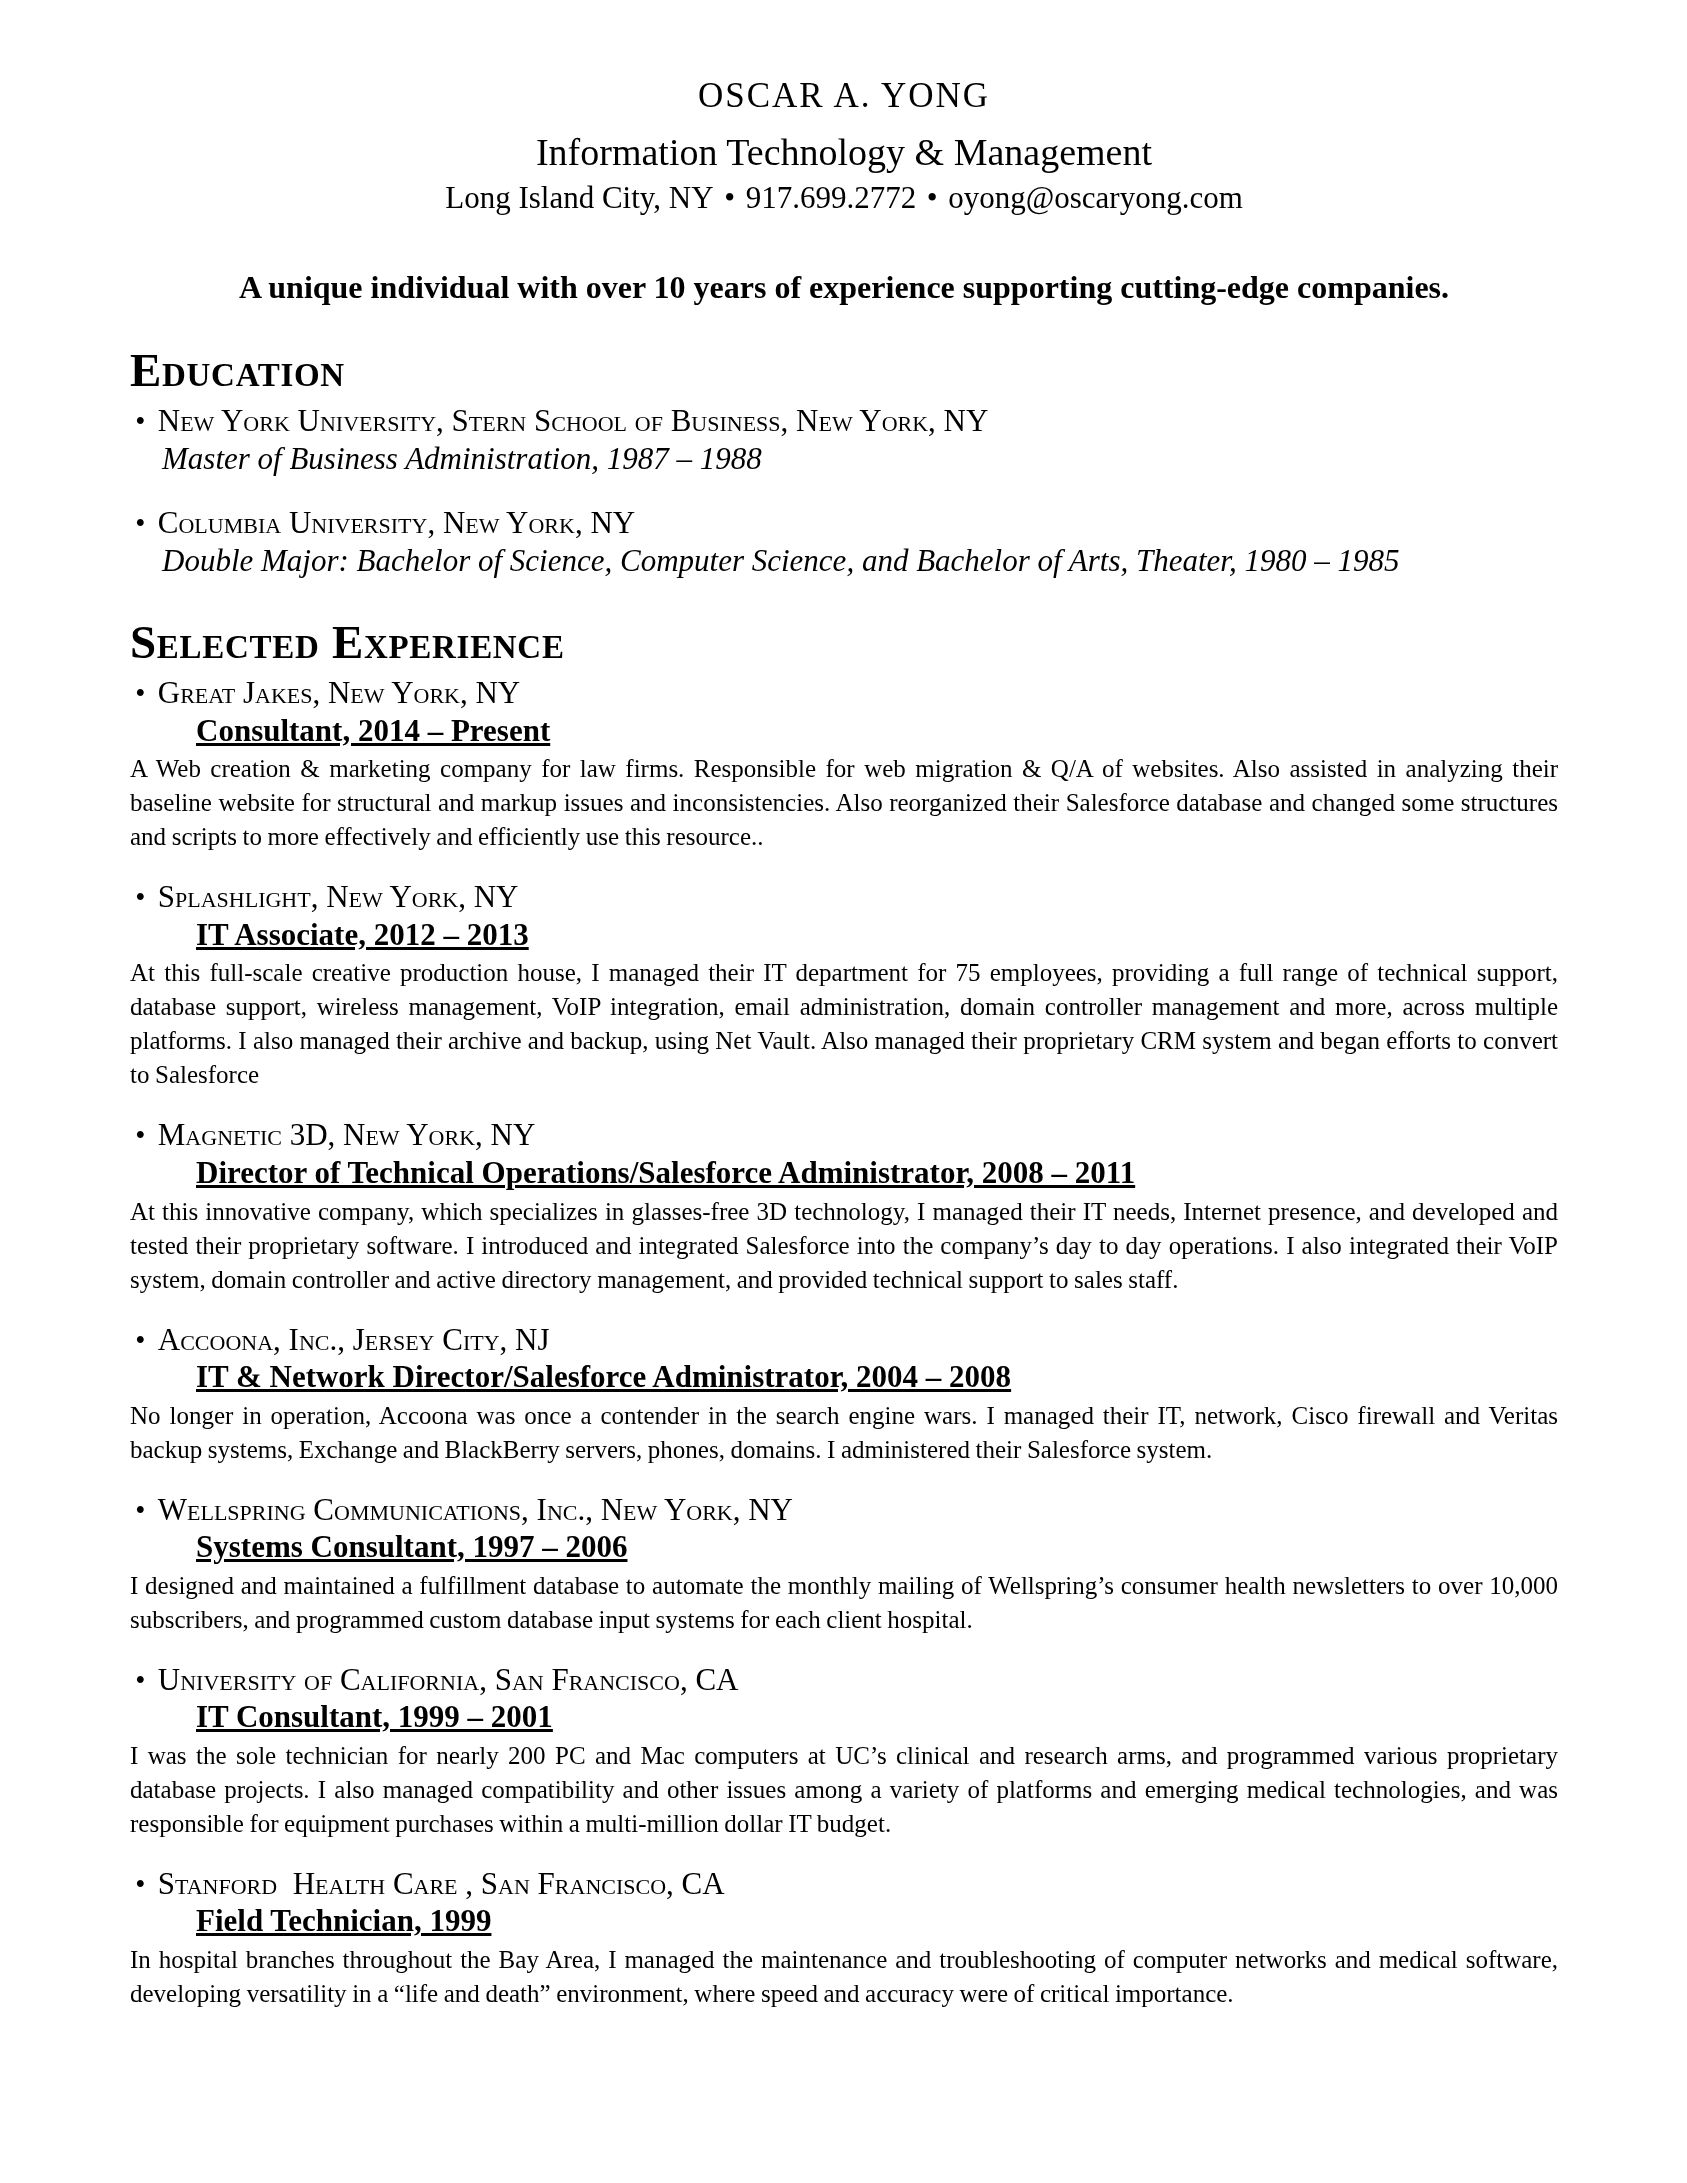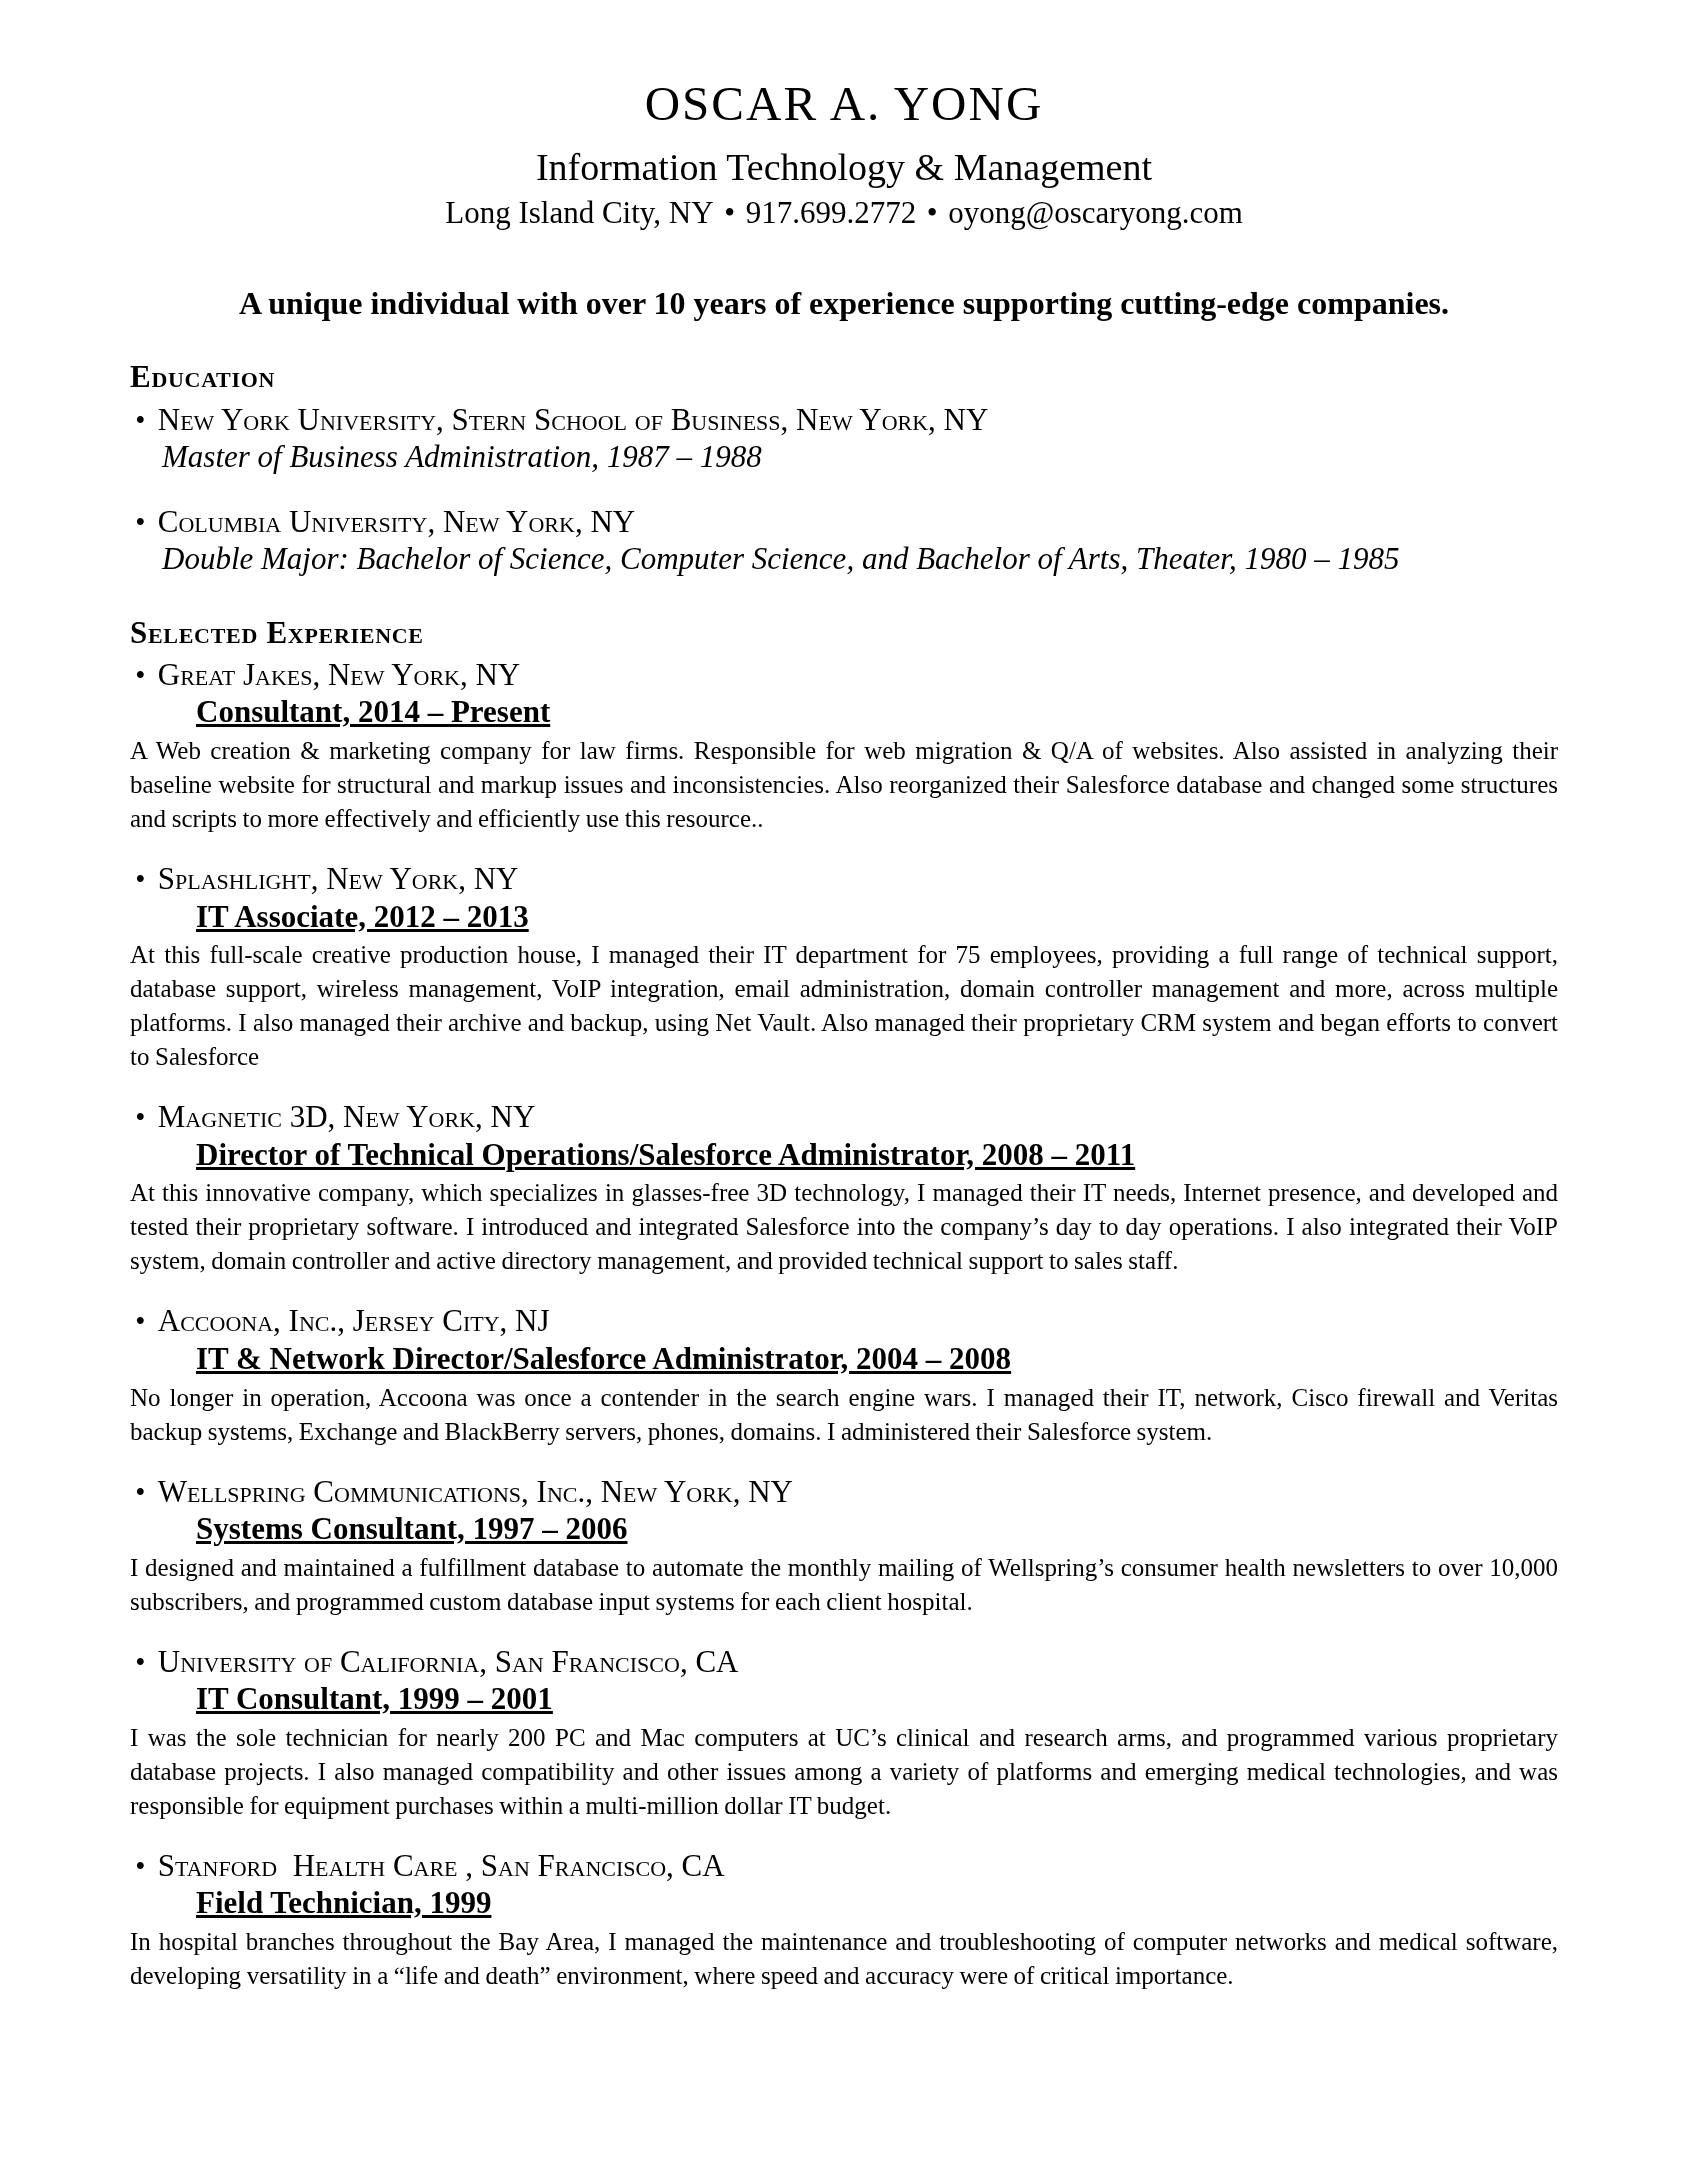--- a/index.html
+++ b/index.html
@@ -5,34 +5,34 @@
   html, body { margin: 0; padding: 0; }
   body {
     width: 1687px; height: 2183px;
     background: #ffffff; color: #000000;
     font-family: "Liberation Serif", serif;
     overflow: hidden;
   }
   .page { padding: 77px 129px 0 130px; }
 
   .name {
-    text-align: center; font-size: 49px; line-height: 1.1;
+    text-align: center; font-size: 35px; line-height: 1.1;
     letter-spacing: 2px; font-weight: normal; margin: 0;
   }
   .prof-title { text-align: center; font-size: 38px; line-height: 1.12; margin-top: 15px; }
   .contact { text-align: center; font-size: 31px; line-height: 1.15; margin-top: 6.6px; }
   .contact .sep { padding: 0 10.6px; }
 
   .summary {
     text-align: center; font-size: 32px; font-weight: bold;
     line-height: 1.15; margin-top: 54px;
   }
 
   .section-heading {
-    font-size: 31px; font-weight: bold; font-variant: small-caps;
+    font-size: 47px; font-weight: bold; font-variant: small-caps;
     line-height: 1.05; margin-top: 40px; letter-spacing: 0.7px;
   }
 
   .entry { margin-top: 24px; }
   .entry.first { margin-top: 6.6px; }
   .edu-entry { margin-top: 28px; }
   .edu-entry.first { margin-top: 6.6px; }
 
   .entry-header {
     display: flex; align-items: baseline;

